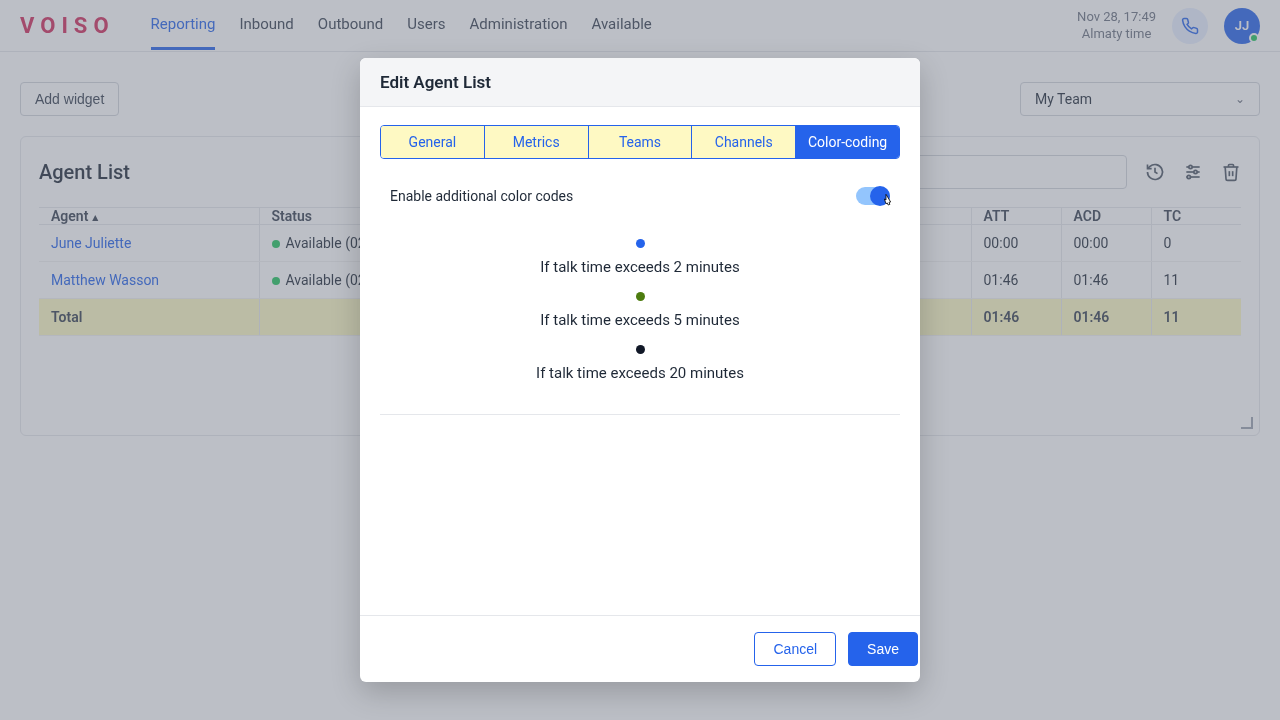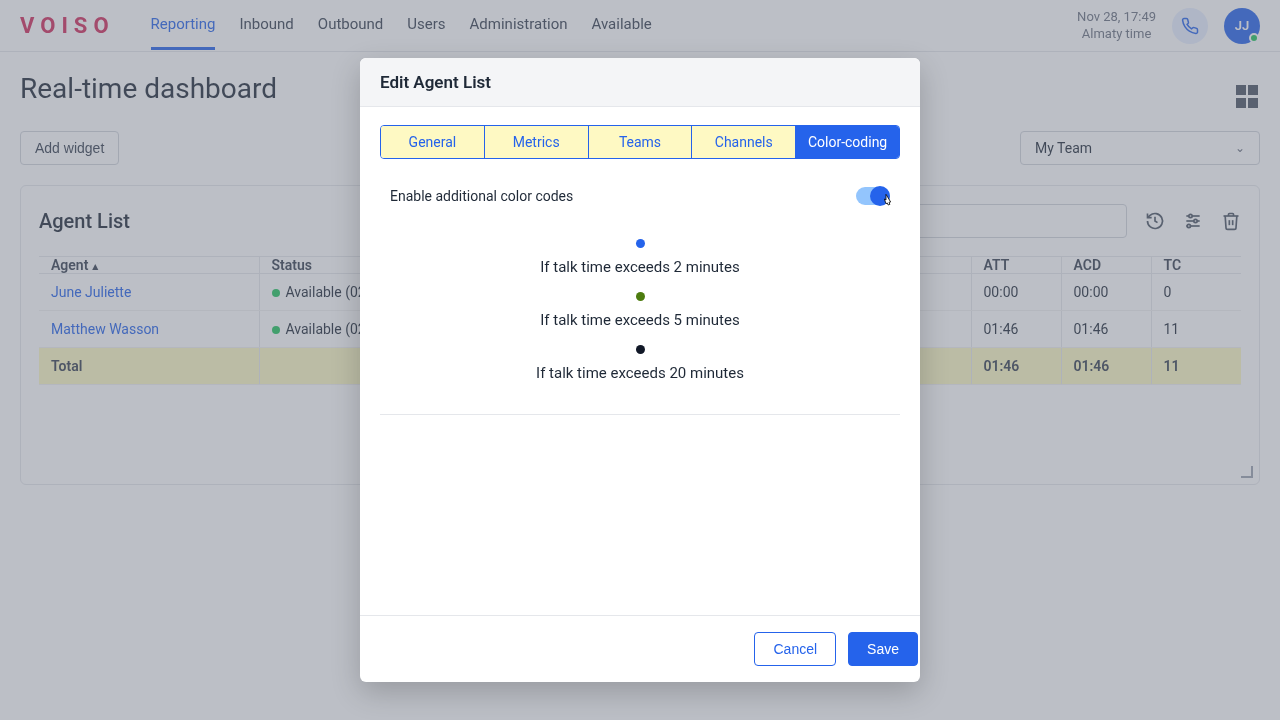--- a/index.html
+++ b/index.html
@@ -173,29 +173,20 @@
         </svg>
     </div>
     <div class="avatar">
       <span>JJ</span>
       <span class="presence-dot"></span>
     </div>
   </div>
 </div>
 
 <div class="page">
-  <div class="page-header-row">
-    <h1 class="page-title">Real-time dashboard</h1>
-    <div class="grid-icon-btn">
-      <span></span>
-        <span></span>
-        <span></span>
-        <span></span>
-    </div>
-  </div>
 
   <div class="controls-row">
     <button class="btn-outline">Add widget</button>
     <div class="select">
       <span>My Team</span>
       <span class="chevron">⌄</span>
     </div>
   </div>
 
   <div class="card">

